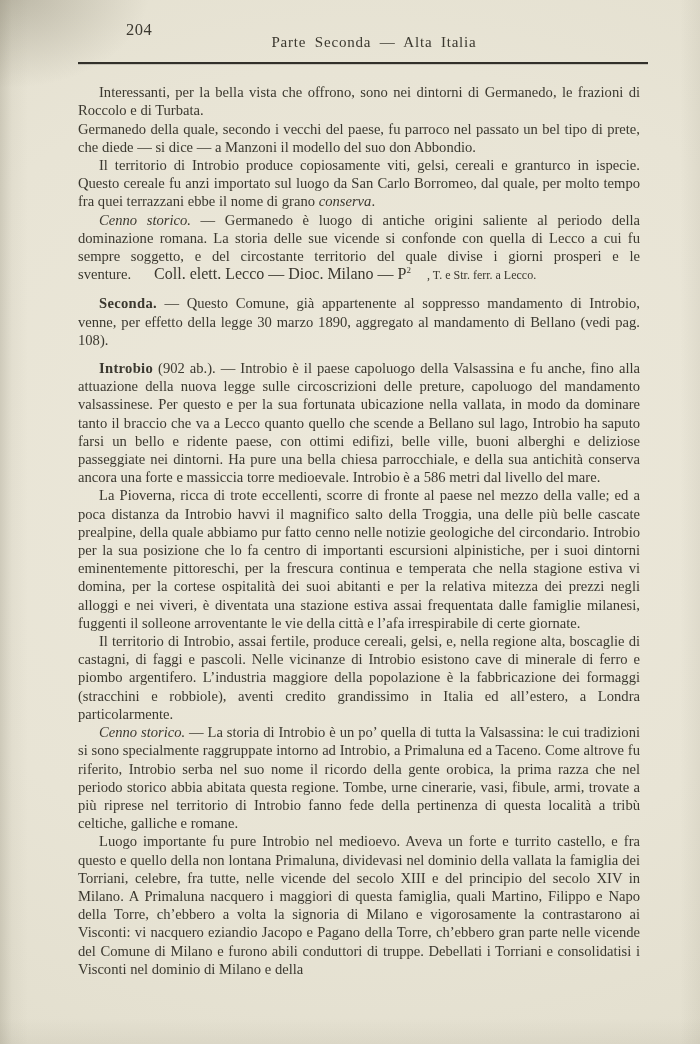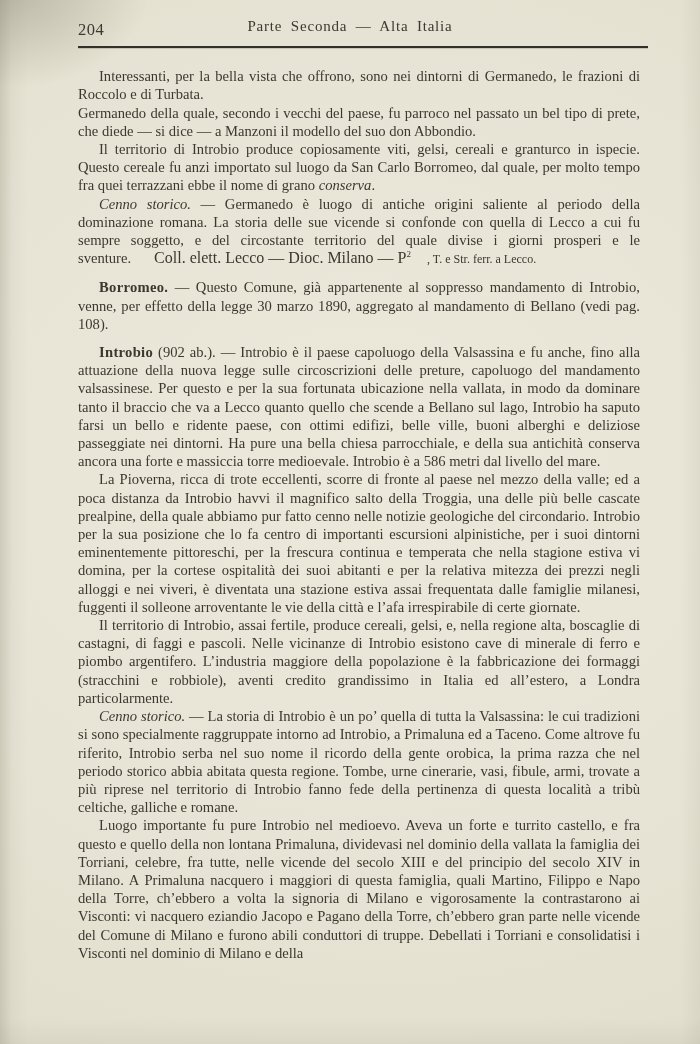--- a/index.html
+++ b/index.html
@@ -19,21 +19,22 @@
       linear-gradient(270deg, rgba(100,95,75,0.08) 0px, rgba(0,0,0,0) 20px),
       linear-gradient(0deg, rgba(100,95,75,0.07) 0px, rgba(0,0,0,0) 26px),
       radial-gradient(130% 70% at 52% 45%, #ece8da 0%, #e8e4d5 55%, #e1ddcc 100%),
       var(--paper);
     font-family:"Liberation Serif","DejaVu Serif",serif;
     color:var(--ink);
   }
   .header{
     position:relative;
     height:26px;
-    padding-top:16px;
+    padding-top:32px;
+    margin-left:48px;
   }
   .pagenum{
     position:absolute;
     left:78px;top:20px;
     font-size:16.5px;
     letter-spacing:0.5px;
   }
   .running-title{
     display:block;
     text-align:center;
@@ -71,20 +72,20 @@
   <div class="header">
     <span class="pagenum">204</span>
     <span class="running-title">Parte Seconda — Alta Italia</span>
   </div>
   <div class="rule"></div>
   <div class="text-block">
       <p class="para"><span class="run-normal">Interessanti, per la bella vista che offrono, sono nei dintorni di Germanedo, le frazioni di Roccolo e di Turbata.</span></p>
       <p class="para no-indent"><span class="run-normal">Germanedo della quale, secondo i vecchi del paese, fu parroco nel passato un bel tipo di prete, che diede — si dice — a Manzoni il modello del suo don Abbondio.</span></p>
       <p class="para"><span class="run-normal">Il territorio di Introbio produce copiosamente viti, gelsi, cereali e granturco in ispecie. Questo cereale fu anzi importato sul luogo da San Carlo Borromeo, dal quale, per molto tempo fra quei terrazzani ebbe il nome di grano </span><span class="run-italic">conserva</span><span class="run-normal">.</span></p>
       <p class="para"><span class="run-italic">Cenno storico.</span><span class="run-normal"> — Germanedo è luogo di antiche origini saliente al periodo della dominazione romana. La storia delle sue vicende si confonde con quella di Lecco a cui fu sempre soggetto, e del circostante territorio del quale divise i giorni prosperi e le sventure.</span><span class="run-smallgap">Coll. elett. Lecco — Dioc. Milano — P</span><sup class="run-sup">2</sup><span class="run-small">, T. e Str. ferr. a Lecco.</span></p>
-      <p class="para spaced"><span class="run-bold">Borromeo.</span><span class="run-normal"> — Questo Comune, già appartenente al soppresso mandamento di Introbio, venne, per effetto della legge 30 marzo 1890, aggregato al mandamento di Bellano (vedi pag. 108).</span></p>
+      <p class="para spaced"><span class="run-bold">Seconda.</span><span class="run-normal"> — Questo Comune, già appartenente al soppresso mandamento di Introbio, venne, per effetto della legge 30 marzo 1890, aggregato al mandamento di Bellano (vedi pag. 108).</span></p>
       <p class="para spaced"><span class="run-bold">Introbio</span><span class="run-normal"> (902 ab.). — Introbio è il paese capoluogo della Valsassina e fu anche, fino alla attuazione della nuova legge sulle circoscrizioni delle preture, capoluogo del mandamento valsassinese. Per questo e per la sua fortunata ubicazione nella vallata, in modo da dominare tanto il braccio che va a Lecco quanto quello che scende a Bellano sul lago, Introbio ha saputo farsi un bello e ridente paese, con ottimi edifizi, belle ville, buoni alberghi e deliziose passeggiate nei dintorni. Ha pure una bella chiesa parrocchiale, e della sua antichità conserva ancora una forte e massiccia torre medioevale. Introbio è a 586 metri dal livello del mare.</span></p>
       <p class="para"><span class="run-normal">La Pioverna, ricca di trote eccellenti, scorre di fronte al paese nel mezzo della valle; ed a poca distanza da Introbio havvi il magnifico salto della Troggia, una delle più belle cascate prealpine, della quale abbiamo pur fatto cenno nelle notizie geologiche del circondario. Introbio per la sua posizione che lo fa centro di importanti escursioni alpinistiche, per i suoi dintorni eminentemente pittoreschi, per la frescura continua e temperata che nella stagione estiva vi domina, per la cortese ospitalità dei suoi abitanti e per la relativa mitezza dei prezzi negli alloggi e nei viveri, è diventata una stazione estiva assai frequentata dalle famiglie milanesi, fuggenti il solleone arroventante le vie della città e l’afa irrespirabile di certe giornate.</span></p>
       <p class="para"><span class="run-normal">Il territorio di Introbio, assai fertile, produce cereali, gelsi, e, nella regione alta, boscaglie di castagni, di faggi e pascoli. Nelle vicinanze di Introbio esistono cave di minerale di ferro e piombo argentifero. L’industria maggiore della popolazione è la fabbricazione dei formaggi (stracchini e robbiole), aventi credito grandissimo in Italia ed all’estero, a Londra particolarmente.</span></p>
       <p class="para"><span class="run-italic">Cenno storico.</span><span class="run-normal"> — La storia di Introbio è un po’ quella di tutta la Valsassina: le cui tradizioni si sono specialmente raggruppate intorno ad Introbio, a Primaluna ed a Taceno. Come altrove fu riferito, Introbio serba nel suo nome il ricordo della gente orobica, la prima razza che nel periodo storico abbia abitata questa regione. Tombe, urne cinerarie, vasi, fibule, armi, trovate a più riprese nel territorio di Introbio fanno fede della pertinenza di questa località a tribù celtiche, galliche e romane.</span></p>
       <p class="para"><span class="run-normal">Luogo importante fu pure Introbio nel medioevo. Aveva un forte e turrito castello, e fra questo e quello della non lontana Primaluna, dividevasi nel dominio della vallata la famiglia dei Torriani, celebre, fra tutte, nelle vicende del secolo XIII e del principio del secolo XIV in Milano. A Primaluna nacquero i maggiori di questa famiglia, quali Martino, Filippo e Napo della Torre, ch’ebbero a volta la signoria di Milano e vigorosamente la contrastarono ai Visconti: vi nacquero eziandio Jacopo e Pagano della Torre, ch’ebbero gran parte nelle vicende del Comune di Milano e furono abili conduttori di truppe. Debellati i Torriani e consolidatisi i Visconti nel dominio di Milano e della</span></p>
     </div>
 </div>
 
 </body></html>

